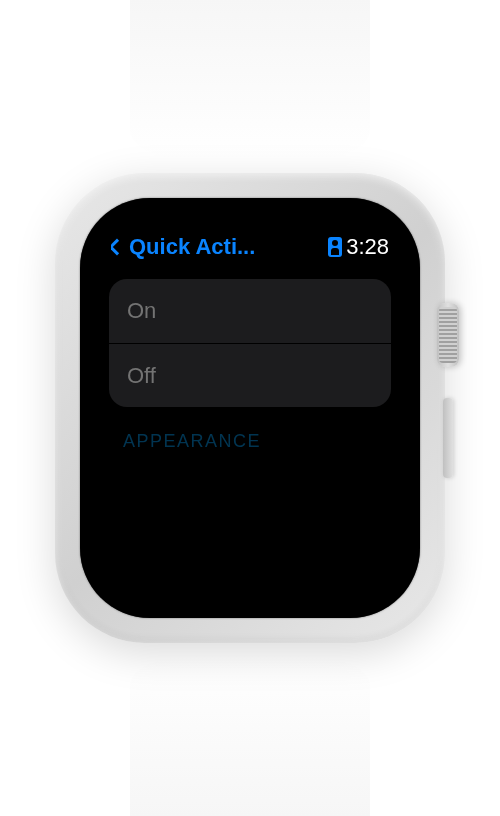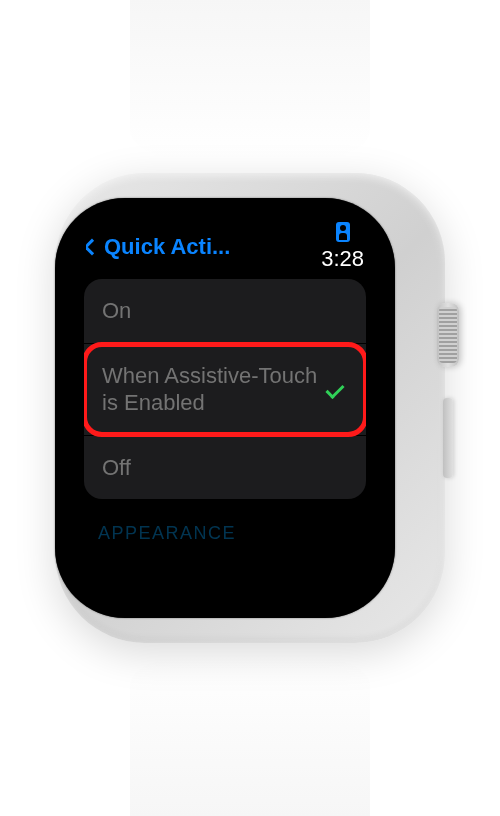--- a/index.html
+++ b/index.html
@@ -53,20 +53,21 @@
       height: 470px;
       background: linear-gradient(135deg, #e8e8e8 0%, #d0d0d0 50%, #e8e8e8 100%);
       border-radius: 90px;
       box-shadow: 
         0 10px 40px rgba(0,0,0,0.15),
         inset 0 2px 8px rgba(255,255,255,0.8),
         inset 0 -2px 8px rgba(0,0,0,0.1);
       z-index: 2;
       display: flex;
       align-items: center;
+      justify-content: center;
     }
     
     
     .crown {
       position: absolute;
       right: -14px;
       top: 130px;
       width: 22px;
       height: 64px;
       background: linear-gradient(90deg, #c0c0c0 0%, #e0e0e0 50%, #c0c0c0 100%);
@@ -163,21 +164,20 @@
       text-overflow: ellipsis;
     }
     
     .status-right {
       display: flex;
       align-items: center;
       color: #ffffff;
       font-size: 22px;
       font-weight: 500;
       gap: 4px;
-      flex-direction: column;
     }
     
     .badge-icon {
       width: 14px;
       height: 20px;
       background: #0a84ff;
       border-radius: 3px;
       position: relative;
       display: flex;
       align-items: center;
@@ -301,25 +301,20 @@
           <span>3:28</span>
         </div>
       </div>
 
       <div class="options-group">
 
         <div class="option-row">
           <span class="option-label">On</span>
         </div>
 
-        <div class="option-row highlighted">
-          <div class="highlight-ring"></div>
-          <span class="option-label">When Assistive‐Touch is Enabled</span>
-          <span class="checkmark"></span>
-        </div>
 
         <div class="option-row">
           <span class="option-label">Off</span>
         </div>
 
       </div>
 
       <div class="section-header">APPEARANCE</div>
 
     </div>

